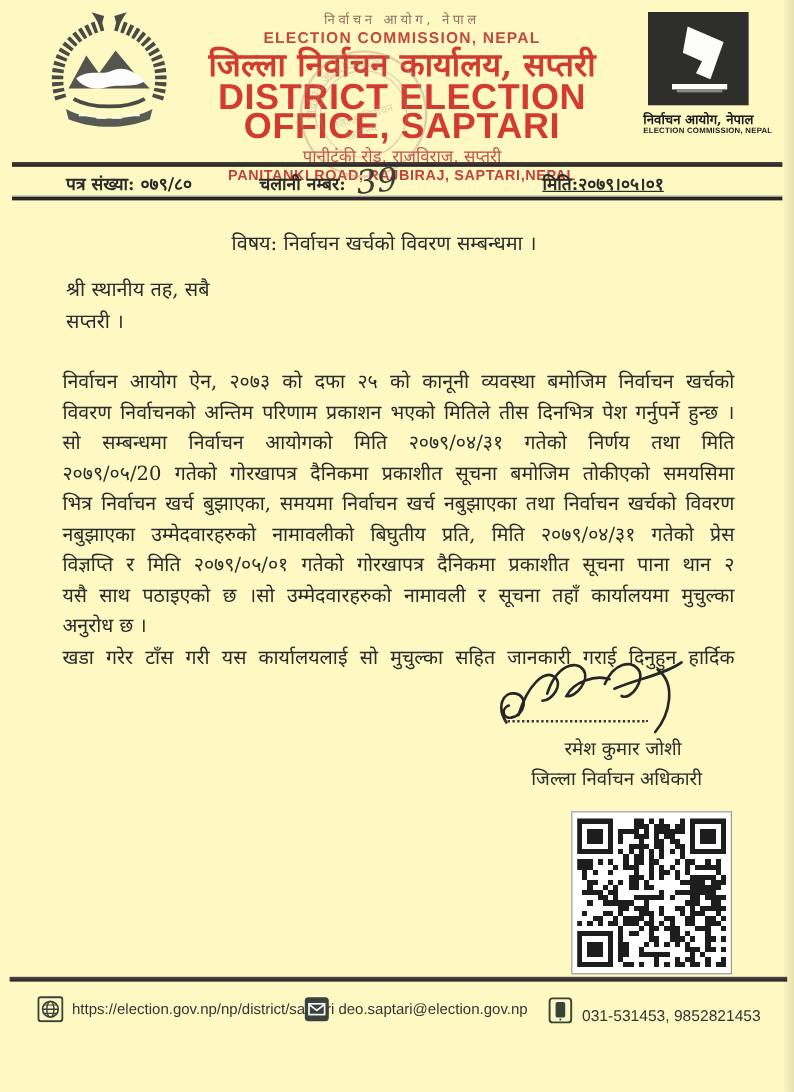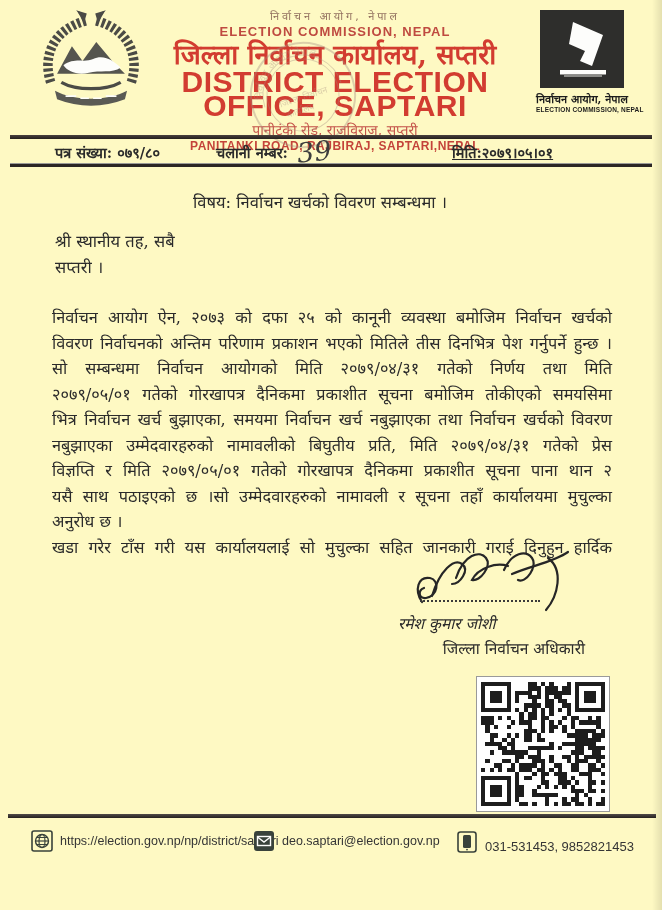--- a/index.html
+++ b/index.html
@@ -58,21 +58,21 @@
   .addressee2{top:255px;left:55px;font-size:16.5px;}
 
   .body-block{top:305px;left:52px;width:560px;font-size:16.3px;line-height:25.5px;}
   .body-line{text-align:justify;text-align-last:justify;white-space:normal;}
   .body-line.first{text-indent:56px;}
   .body-line.last{text-align-last:left;}
 
   
   .sig-art{left:408px;top:540px;width:170px;height:80px;}
   .sig-dots{left:420px;top:600px;width:120px;border-bottom:2.5px dotted #3a3a3a;height:0;}
-  .sig-name{top:612px;left:398px;width:170px;text-align:left;font-size:15.5px;font-style:italic;}
+  .sig-name{top:612px;left:398px;width:170px;text-align:right;font-size:15.5px;}
   .sig-title{top:637px;left:380px;width:205px;text-align:right;font-size:15.5px;}
 
   
   .qr-frame{left:476px;top:676px;width:132px;height:134px;border:1px solid #9a9a9a;background:#fff;
     display:flex;align-items:center;justify-content:center;}
   .qr-frame svg{display:block;}
 
   
   .rule-bottom{left:8px;top:814px;width:648px;height:4px;background:linear-gradient(to bottom,#514b47,#262220);}
   .footer-item{top:828px;height:26px;display:flex;align-items:center;gap:7px;
@@ -148,21 +148,21 @@
   <div class="abs rule rule2"></div>
 
   <div class="abs addressee1">श्री स्थानीय तह, सबै</div>
   <div class="abs subject">विषय: निर्वाचन खर्चको विवरण सम्बन्धमा  ।</div>
   <div class="abs addressee2">सप्तरी ।</div>
 
   <div class="abs body-block">
     <div class="body-line">निर्वाचन आयोग ऐन, २०७३ को दफा २५ को कानूनी व्यवस्था बमोजिम निर्वाचन खर्चको</div>
     <div class="body-line">विवरण निर्वाचनको अन्तिम परिणाम प्रकाशन भएको मितिले तीस दिनभित्र पेश गर्नुपर्ने हुन्छ ।</div>
     <div class="body-line">सो सम्बन्धमा निर्वाचन आयोगको मिति २०७९/०४/३१ गतेको निर्णय तथा मिति</div>
-    <div class="body-line">२०७९/०५/०१ गतेको गोरखापत्र दैनिकमा प्रकाशीत सूचना बमोजिम तोकीएको समयसिमा</div>
+    <div class="body-line">२०७९/०५/20 गतेको गोरखापत्र दैनिकमा प्रकाशीत सूचना बमोजिम तोकीएको समयसिमा</div>
     <div class="body-line">भित्र निर्वाचन खर्च बुझाएका, समयमा निर्वाचन खर्च नबुझाएका तथा निर्वाचन खर्चको विवरण</div>
     <div class="body-line">नबुझाएका उम्मेदवारहरुको नामावलीको बिघुतीय प्रति, मिति २०७९/०४/३१ गतेको प्रेस</div>
     <div class="body-line">विज्ञप्ति र मिति २०७९/०५/०१ गतेको गोरखापत्र दैनिकमा प्रकाशीत सूचना पाना थान २</div>
     <div class="body-line">यसै साथ पठाइएको छ ।सो उम्मेदवारहरुको नामावली र सूचना तहाँ कार्यालयमा मुचुल्का</div>
     <div class="body-line last">अनुरोध छ ।</div>
     <div class="body-line">खडा गरेर टाँस गरी यस कार्यालयलाई सो मुचुल्का सहित जानकारी गराई दिनुहुन हार्दिक</div>
   </div>
 
   <svg class="abs sig-art" viewBox="0 0 170 80">
     <g fill="none" stroke="#262626" stroke-width="2.2" stroke-linecap="round">

